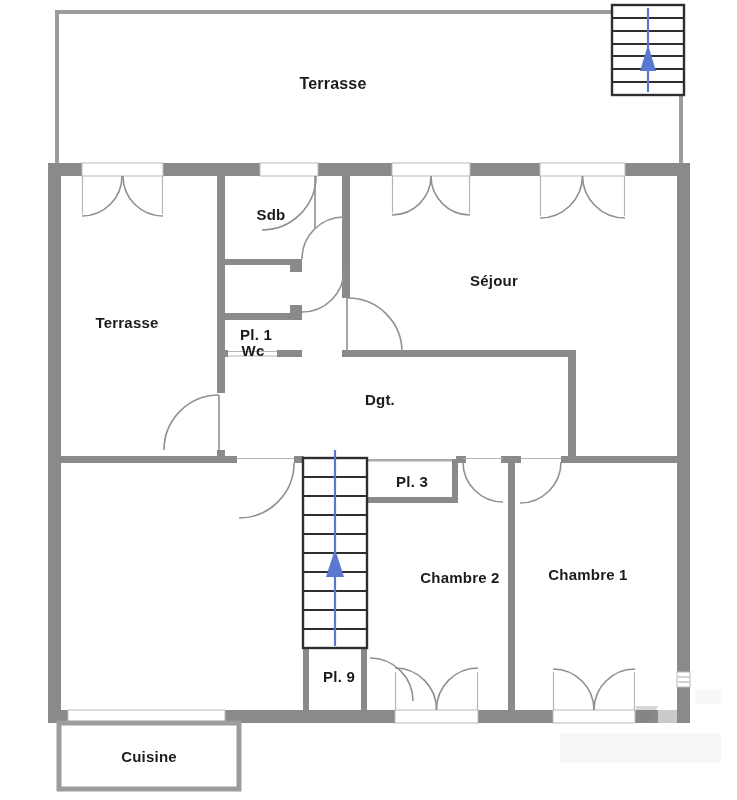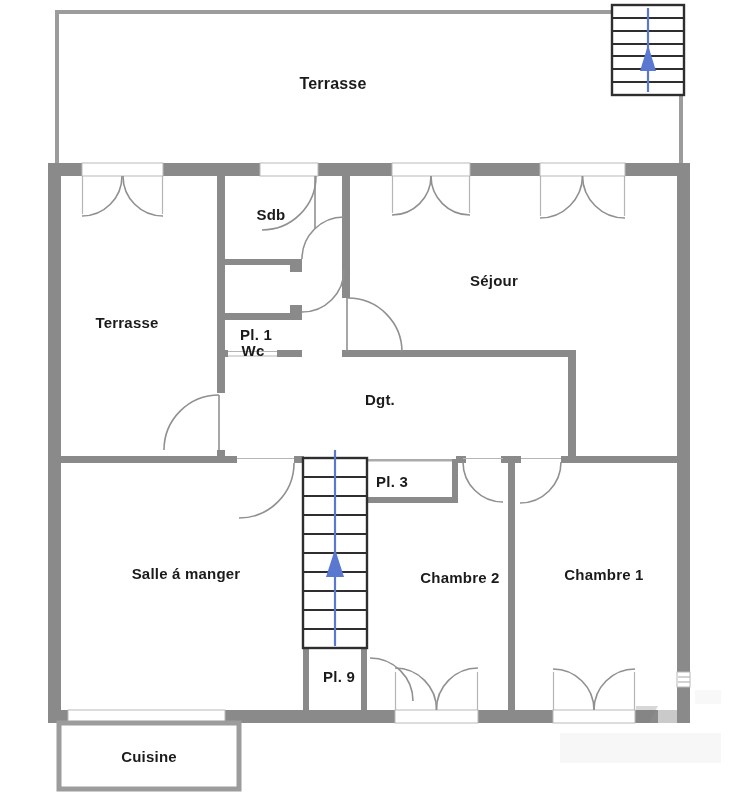--- a/index.html
+++ b/index.html
@@ -34,24 +34,24 @@
     white-space:nowrap;
     letter-spacing:0.2px;
   }
   .lbl-terrasse{left:333px;top:84px;font-size:16px;}
   .lbl-sdb{left:271px;top:214px;}
   .lbl-wc{left:253px;top:302px;margin-top:48px;}
   .lbl-pl1{left:256px;top:334px;}
   .lbl-cuisine{left:127px;top:322px;}
   .lbl-sejour{left:494px;top:280px;}
   .lbl-dgt{left:380px;top:399px;}
-  .lbl-pl3{left:392px;top:481px;}
+  .lbl-pl3{left:412px;top:481px;}
   .lbl-salle{left:186px;top:573px;}
   .lbl-chambre2{left:440px;top:577px;margin-left:20px;}
-  .lbl-chambre1{left:604px;top:574px;}
+  .lbl-chambre1{left:588px;top:574px;}
   .lbl-pl2{left:339px;top:676px;}
   .lbl-balcon{left:149px;top:756px;}
 </style>
 </head>
 <body>
 
 <div class="plan">
 
   <svg width="737" height="800" viewBox="0 0 737 800">
 
@@ -214,18 +214,17 @@
   </svg>
 
   <div class="lbl lbl-terrasse">Terrasse</div>
   <div class="lbl lbl-sdb">Sdb</div>
   <div class="lbl lbl-wc">Wc</div>
   <div class="lbl lbl-pl1">Pl. 1</div>
   <div class="lbl lbl-cuisine">Terrasse</div>
   <div class="lbl lbl-sejour">Séjour</div>
   <div class="lbl lbl-dgt">Dgt.</div>
   <div class="lbl lbl-pl3">Pl. 3</div>
-  <div class="lbl lbl-salle">Salle á manger</div>
   <div class="lbl lbl-chambre2">Chambre 2</div>
   <div class="lbl lbl-chambre1">Chambre 1</div>
   <div class="lbl lbl-pl2">Pl. 9</div>
   <div class="lbl lbl-balcon">Cuisine</div>
 </div>
 
 </body></html>

